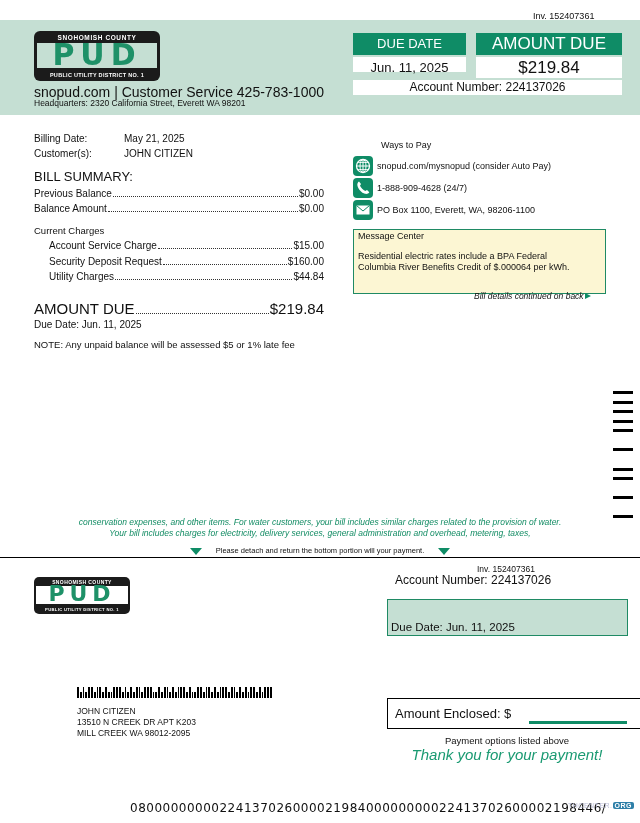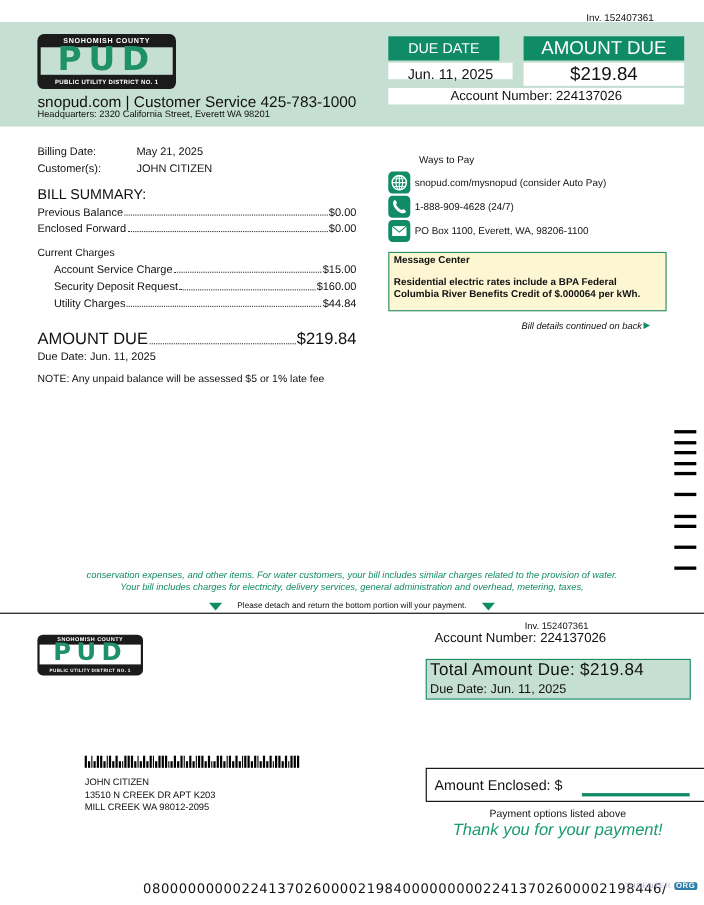--- a/index.html
+++ b/index.html
@@ -19,42 +19,42 @@
   .logo .pudtxt { position: absolute; left: 0; top: 8px; width: 100%; text-align: center; font-family: "DejaVu Sans", sans-serif; font-weight: bold; font-size: 30px; color: #1e9168; letter-spacing: 6px; line-height: 32px; }
   .logo .bot { position: absolute; left: 0; bottom: 3px; width: 100%; text-align: center; color: #fff; font-size: 5.5px; font-weight: bold; letter-spacing: 0.3px; }
   .logo .midbg { position: absolute; left: 3px; top: 12px; width: 120px; height: 25px; background: #c5dfd3; }
 
   .hdr-site { left: 34px; top: 84px; font-size: 14px; }
   .hdr-hq { left: 34px; top: 98px; font-size: 8.5px; }
 
   .box-green { background: #0f8c66; color: #fff; text-align: center; }
   .box-white { background: #fff; text-align: center; }
 
-  .dd-label { left: 353px; top: 33px; width: 101px; height: 22px; font-size: 13px; line-height: 22px; }
+  .dd-label { left: 353px; top: 33px; width: 113px; height: 22px; font-size: 13px; line-height: 22px; }
   .dd-value { left: 353px; top: 57px; width: 113px; height: 15px; font-size: 13px; line-height: 21px; }
   .ad-label { left: 476px; top: 33px; width: 146px; height: 22px; font-size: 17px; line-height: 22px; }
   .ad-value { left: 476px; top: 57px; width: 146px; height: 21px; font-size: 17px; line-height: 21px; }
   .acct-top { left: 353px; top: 80px; width: 269px; height: 15px; font-size: 12px; line-height: 15px; }
 
   
   .lbl { font-size: 10px; }
   .bill-sum { left: 34px; top: 169px; font-size: 13px; }
   .row { left: 34px; width: 290px; font-size: 10px; display: flex; align-items: baseline; }
   .row.ind { left: 49px; width: 275px; }
   .row .dots { flex: 1; border-bottom: 1px dotted #333; margin: 0 1px 2px 1px; }
   .amt-due { left: 34px; top: 300px; width: 290px; font-size: 15px; display: flex; align-items: baseline; }
   .amt-due .dots { flex: 1; border-bottom: 1.5px dotted #333; margin: 0 1px 3px 1px; }
 
   
   .wtp-title { left: 381px; top: 140px; font-size: 9px; }
   .wtp-icon { width: 20px; height: 20px; background: #0f8c66; border-radius: 4px; }
   .wtp-icon svg { position: absolute; left: 0; top: 0; }
   .wtp-text { font-size: 9px; }
 
-  .msg { left: 353px; top: 229px; width: 253px; height: 54px; background: #fcf6d3; border: 1px solid #1f8a64; font-weight: bold; }
+  .msg { left: 353px; top: 229px; width: 253px; height: 65px; background: #fcf6d3; border: 1px solid #1f8a64; }
   .msg .t { position: absolute; left: 4px; top: 1px; font-size: 9px; }
   .msg .b { position: absolute; left: 4px; top: 21px; font-size: 9px; line-height: 11px; }
   .cont { left: 474px; top: 291px; font-size: 8.5px; font-style: italic; }
   .cont .tri { display: inline-block; width: 0; height: 0; border-top: 3.5px solid transparent; border-bottom: 3.5px solid transparent; border-left: 6px solid #0f8c66; margin-left: 1px; }
 
   
   .mark { left: 613px; width: 20px; height: 3px; background: #000; }
 
   .disc { left: 0; top: 517px; width: 640px; text-align: center; color: #138c64; font-size: 8.5px; font-style: italic; line-height: 11px; }
   .detach { left: 0; top: 546px; width: 640px; text-align: center; font-size: 7.5px; }
@@ -111,21 +111,21 @@
 <div class="abs lbl" style="left:124px; top:148px;">JOHN CITIZEN</div>
 
 <div class="abs bill-sum">BILL SUMMARY:</div>
 
 <div class="abs row" style="top:188px;">
   <span>Previous Balance</span>
   <span class="dots"></span>
   <span>$0.00</span>
 </div>
 <div class="abs row" style="top:203px;">
-  <span>Enclosed Forward</span>
+  <span>Balance Amount</span>
   <span class="dots"></span>
   <span>$0.00</span>
 </div>
 
 <div class="abs lbl" style="left:34px; top:225px; font-size:9.5px;">Current Charges</div>
 
 <div class="abs row ind" style="top:240px;">
   <span>Account Service Charge</span>
   <span class="dots"></span>
   <span>$15.00</span>
@@ -215,21 +215,20 @@
   <div class="top" style="font-size:5px; top:2px; letter-spacing:0.4px;">SNOHOMISH COUNTY</div>
   <div class="midbg" style="left:2px; top:9px; width:92px; height:18px; background:#ffffff;"></div>
   <div class="pudtxt" style="font-size:22px; top:5px; line-height:24px; letter-spacing:5px;">PUD</div>
   <div class="bot" style="font-size:4.2px; bottom:2px;">PUBLIC UTILITY DISTRICT NO. 1</div>
 </div>
 
 <div class="abs inv-bot">Inv.  152407361</div>
 <div class="abs acct-bot">Account Number: 224137026</div>
 
 <div class="abs total-box">
-  <div class="a">Total Amount Due: $219.84</div>
   <div class="b">Due Date: Jun. 11, 2025</div>
 </div>
 
 <div class="abs barcode">
   <i style="height:11px"></i>
     <i style="height:6px"></i>
     <i style="height:11px"></i>
     <i style="height:6px"></i>
     <i style="height:11px"></i>
     <i style="height:11px"></i>

